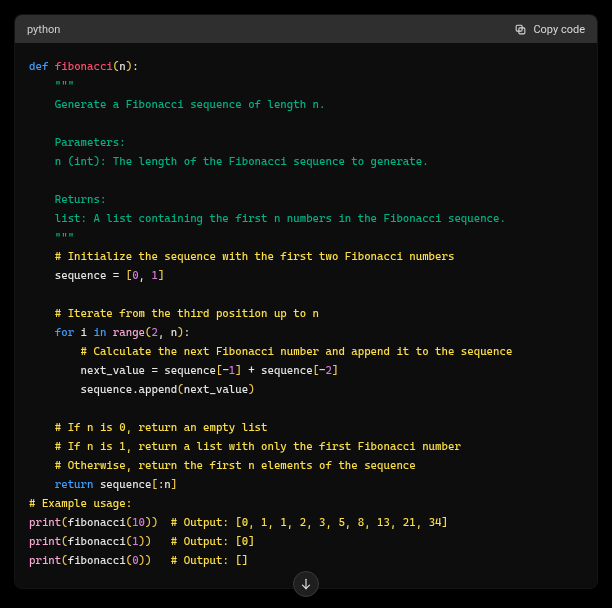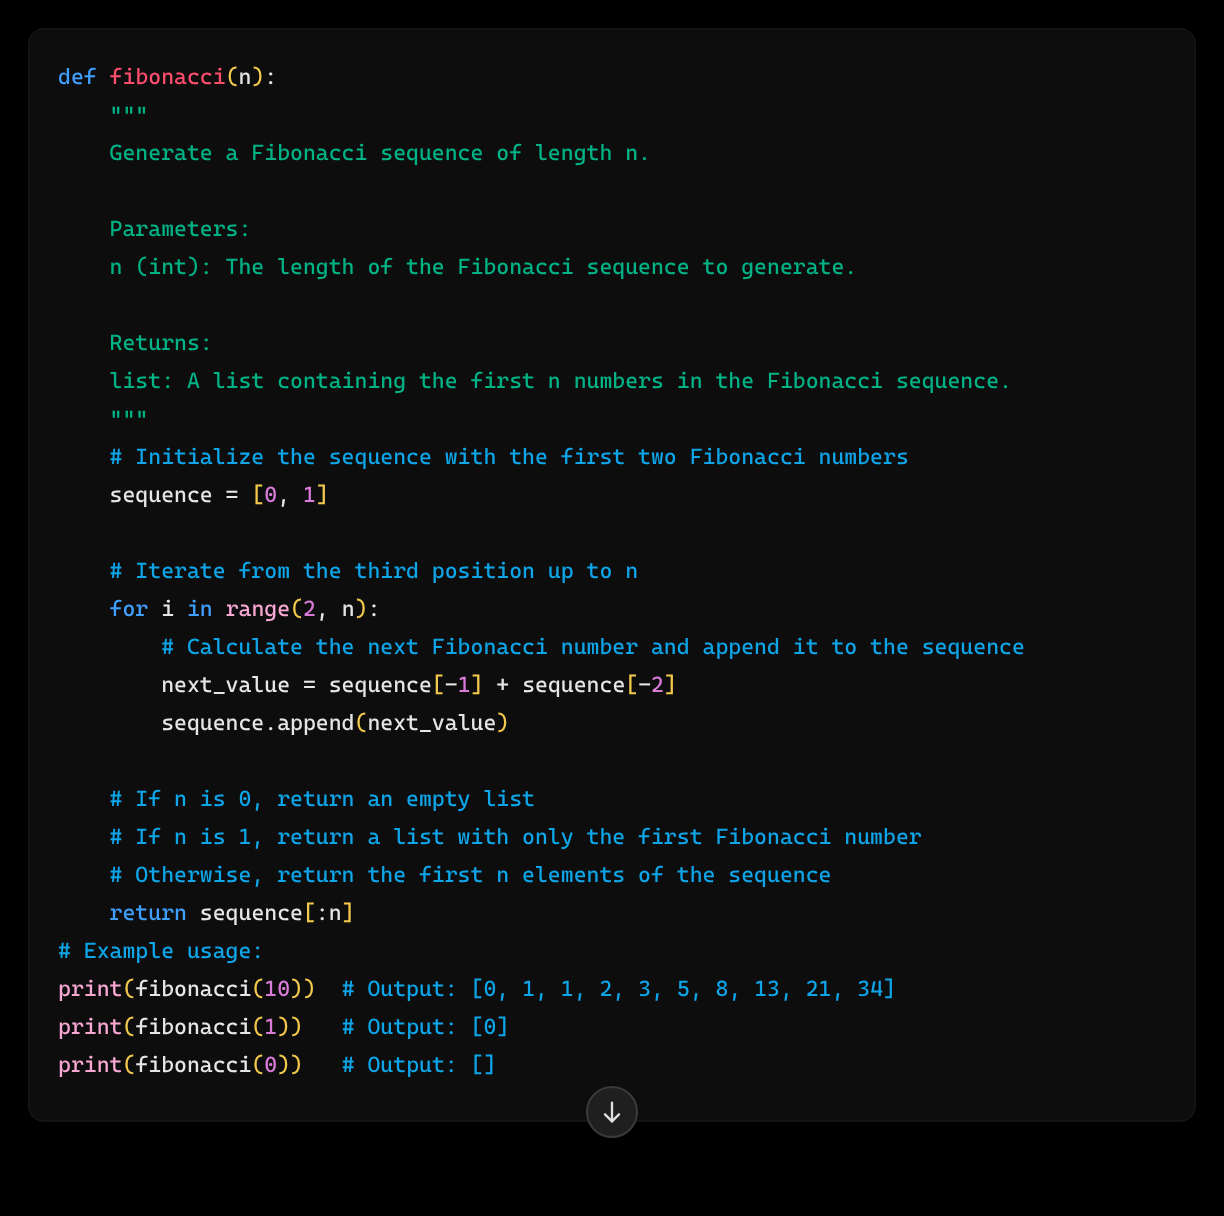--- a/index.html
+++ b/index.html
@@ -47,21 +47,21 @@
     font-size: 11px;
     line-height: 19px;
     color: #e6e6e6;
     white-space: pre;
     overflow: auto;
   }
   .tok-kw   { color: #40a0ff; }
   .tok-fn   { color: #ff4d6d; }
   .tok-str  { color: #00b386; }
   .tok-num  { color: #d97bd9; }
-  .tok-com  { color: #0ea5e9; font-style: normal; }
+  .tok-com  { color: #fde047; font-style: normal; }
   .tok-cfn  { color: #f9a8d4; }
   .tok-var  { color: #e6e6e6; }
   .tok-paren{ color: #f2c94c; }
   .tok-br   { color: #f2c94c; }
   .scroll-down {
     position: absolute;
     left: 50%; transform: translateX(-50%);
     bottom: 10px;
     width: 26px; height: 26px;
     border-radius: 50%;
@@ -70,20 +70,32 @@
     display: flex; align-items: center; justify-content: center;
     cursor: pointer;
   }
   .scroll-down svg { display:block; }
 </style>
 </head>
 <body>
 
 <div class="frame">
   <div class="codeblock">
+    <div class="cb-header">
+      <span class="cb-lang">python</span>
+      <span class="cb-copy">
+        <span>
+          <svg width="13" height="13" viewBox="0 0 24 24" fill="none" stroke="#d9d9d9" stroke-width="2" stroke-linecap="round" stroke-linejoin="round">
+            <rect x="9" y="9" width="11" height="11" rx="2"></rect>
+            <rect x="4" y="4" width="11" height="11" rx="2"></rect>
+          </svg>
+        </span>
+        <span>Copy code</span>
+      </span>
+    </div>
     <div class="cb-body" id="code-body"><div><span class="tok-kw">def</span><span> </span><span class="tok-fn">fibonacci</span><span class="tok-paren">(</span><span class="tok-var">n</span><span class="tok-paren">)</span><span>:</span></div><div>    <span class="tok-str">"""</span></div><div>    <span class="tok-str">Generate a Fibonacci sequence of length n.</span></div><div>    <span></span></div><div>    <span class="tok-str">Parameters:</span></div><div>    <span class="tok-str">n (int): The length of the Fibonacci sequence to generate.</span></div><div>    <span></span></div><div>    <span class="tok-str">Returns:</span></div><div>    <span class="tok-str">list: A list containing the first n numbers in the Fibonacci sequence.</span></div><div>    <span class="tok-str">"""</span></div><div>    <span class="tok-com"># Initialize the sequence with the first two Fibonacci numbers</span></div><div>    <span class="tok-var">sequence = </span><span class="tok-br">[</span><span class="tok-num">0</span><span class="tok-var">, </span><span class="tok-num">1</span><span class="tok-br">]</span></div><div>    <span></span></div><div>    <span class="tok-com"># Iterate from the third position up to n</span></div><div>    <span class="tok-kw">for</span><span> </span><span class="tok-var">i</span><span> </span><span class="tok-kw">in</span><span> </span><span class="tok-cfn">range</span><span class="tok-paren">(</span><span class="tok-num">2</span><span class="tok-var">, n</span><span class="tok-paren">)</span><span>:</span></div><div>        <span class="tok-com"># Calculate the next Fibonacci number and append it to the sequence</span></div><div>        <span class="tok-var">next_value = sequence</span><span class="tok-br">[</span><span class="tok-var">-</span><span class="tok-num">1</span><span class="tok-br">]</span><span class="tok-var"> + sequence</span><span class="tok-br">[</span><span class="tok-var">-</span><span class="tok-num">2</span><span class="tok-br">]</span></div><div>        <span class="tok-var">sequence.append</span><span class="tok-paren">(</span><span class="tok-var">next_value</span><span class="tok-paren">)</span></div><div>    <span></span></div><div>    <span class="tok-com"># If n is 0, return an empty list</span></div><div>    <span class="tok-com"># If n is 1, return a list with only the first Fibonacci number</span></div><div>    <span class="tok-com"># Otherwise, return the first n elements of the sequence</span></div><div>    <span class="tok-kw">return</span><span> </span><span class="tok-var">sequence</span><span class="tok-br">[</span><span class="tok-var">:n</span><span class="tok-br">]</span></div><div><span></span></div><div><span class="tok-com"># Example usage:</span></div><div><span class="tok-cfn">print</span><span class="tok-paren">(</span><span class="tok-var">fibonacci</span><span class="tok-paren">(</span><span class="tok-num">10</span><span class="tok-paren">))</span><span>  </span><span class="tok-com"># Output: [0, 1, 1, 2, 3, 5, 8, 13, 21, 34]</span></div><div><span class="tok-cfn">print</span><span class="tok-paren">(</span><span class="tok-var">fibonacci</span><span class="tok-paren">(</span><span class="tok-num">1</span><span class="tok-paren">))</span><span>   </span><span class="tok-com"># Output: [0]</span></div><div><span class="tok-cfn">print</span><span class="tok-paren">(</span><span class="tok-var">fibonacci</span><span class="tok-paren">(</span><span class="tok-num">0</span><span class="tok-paren">))</span><span>   </span><span class="tok-com"># Output: []</span></div></div>
   </div>
 
   <div class="scroll-down">
     <span>
       <svg width="14" height="14" viewBox="0 0 24 24" fill="none" stroke="#e0e0e0" stroke-width="2" stroke-linecap="round" stroke-linejoin="round">
         <line x1="12" y1="4" x2="12" y2="20"></line>
         <polyline points="6 14 12 20 18 14"></polyline>
       </svg>
     </span>

